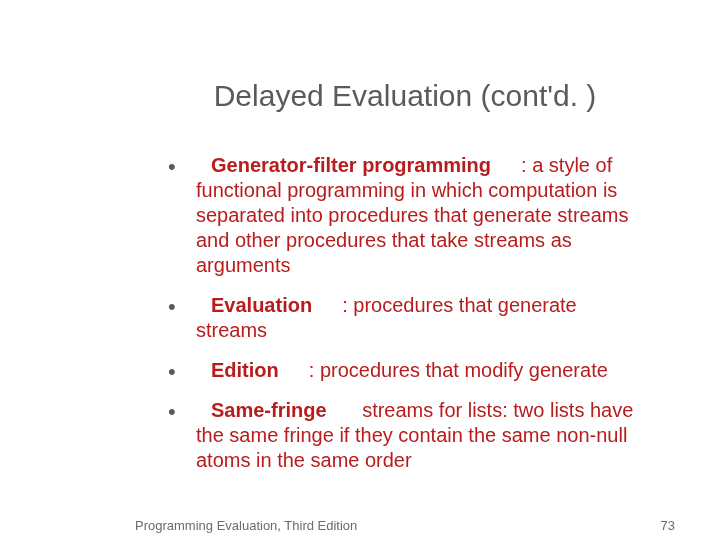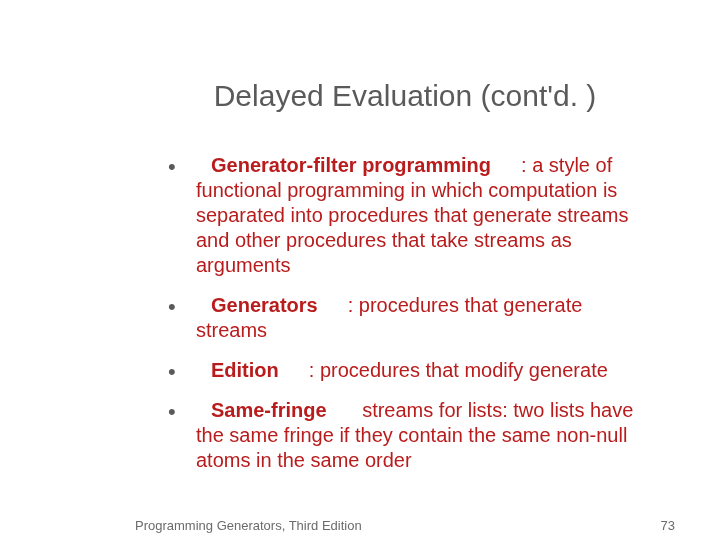--- a/index.html
+++ b/index.html
@@ -62,23 +62,23 @@
 </style>
 </head>
 <body>
 
 <div class="slide">
   <h1 class="title">Delayed Evaluation (cont'd. )</h1>
 
   <div class="content">
     <ul>
       <li><span class="bold">Generator-filter programming</span><span>: a style of functional programming in which computation is separated into procedures that generate streams and other procedures that take streams as arguments</span></li>
-      <li><span class="bold">Generators</span><span>: procedures that generate streams</span></li>
+      <li><span class="bold">Evaluation</span><span>: procedures that generate streams</span></li>
       <li><span class="bold">Edition</span><span>: procedures that modify generate</span></li>
       <li><span class="bold">Same-fringe</span><span> streams for lists: two lists have the same fringe if they contain the same non-null atoms in the same order</span></li>
     </ul>
   </div>
 
   <div class="footer">
-    <span>Programming Generators, Third Edition</span>
+    <span>Programming Evaluation, Third Edition</span>
     <span>73</span>
   </div>
 </div>
 
 </body></html>

